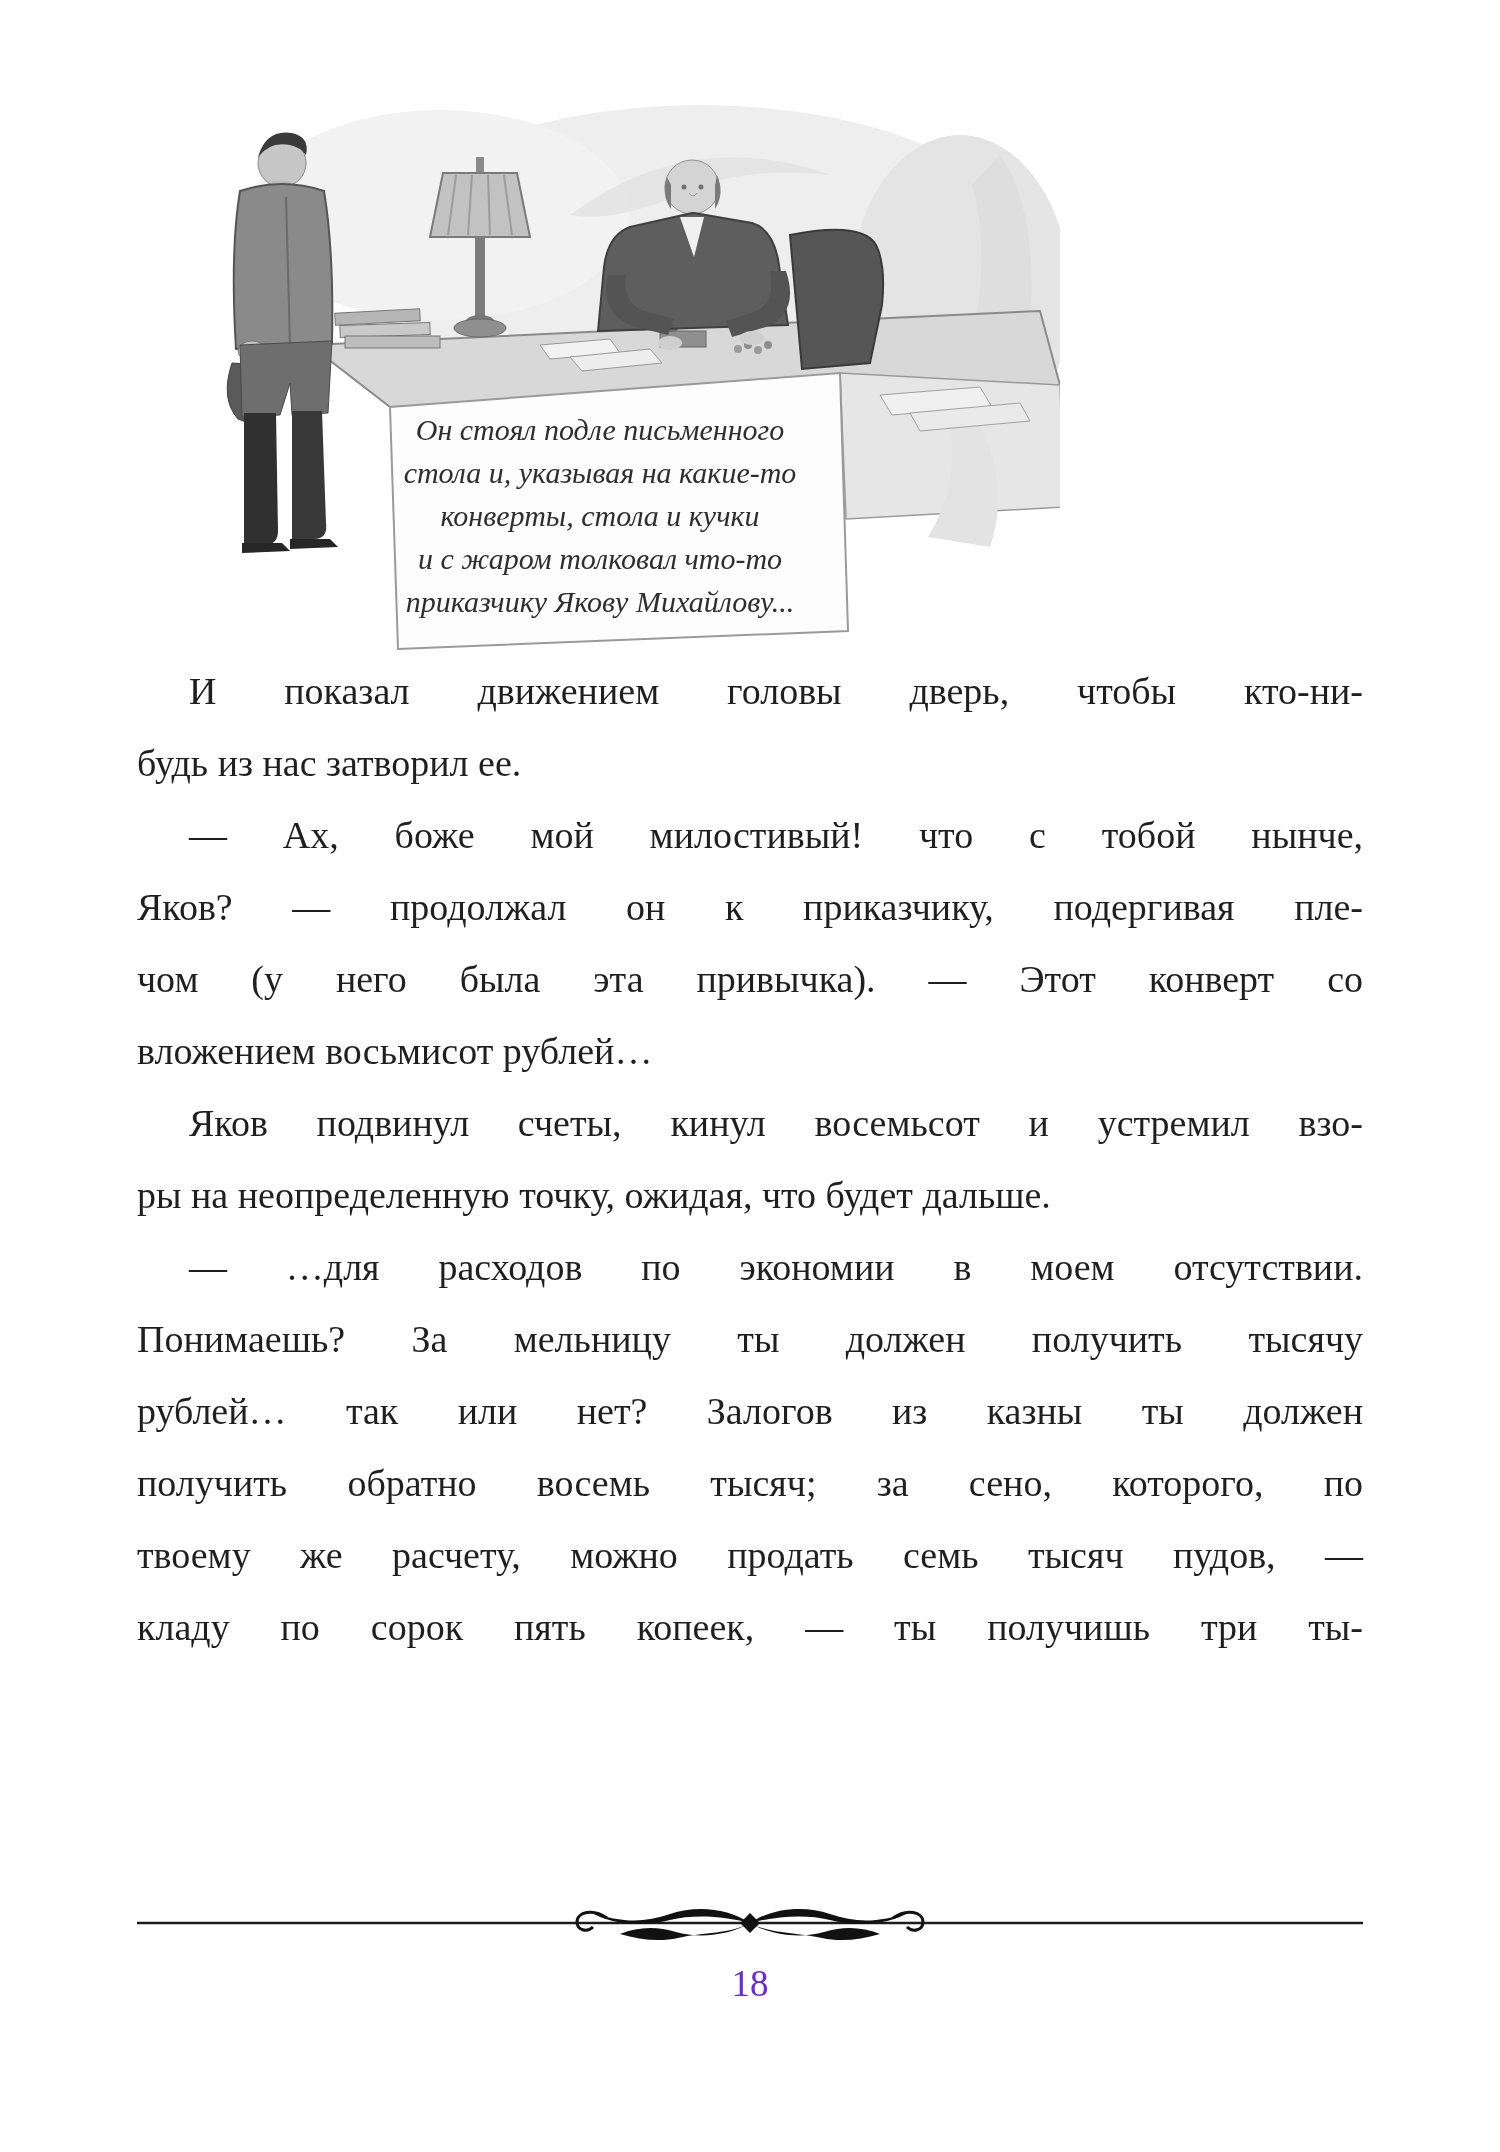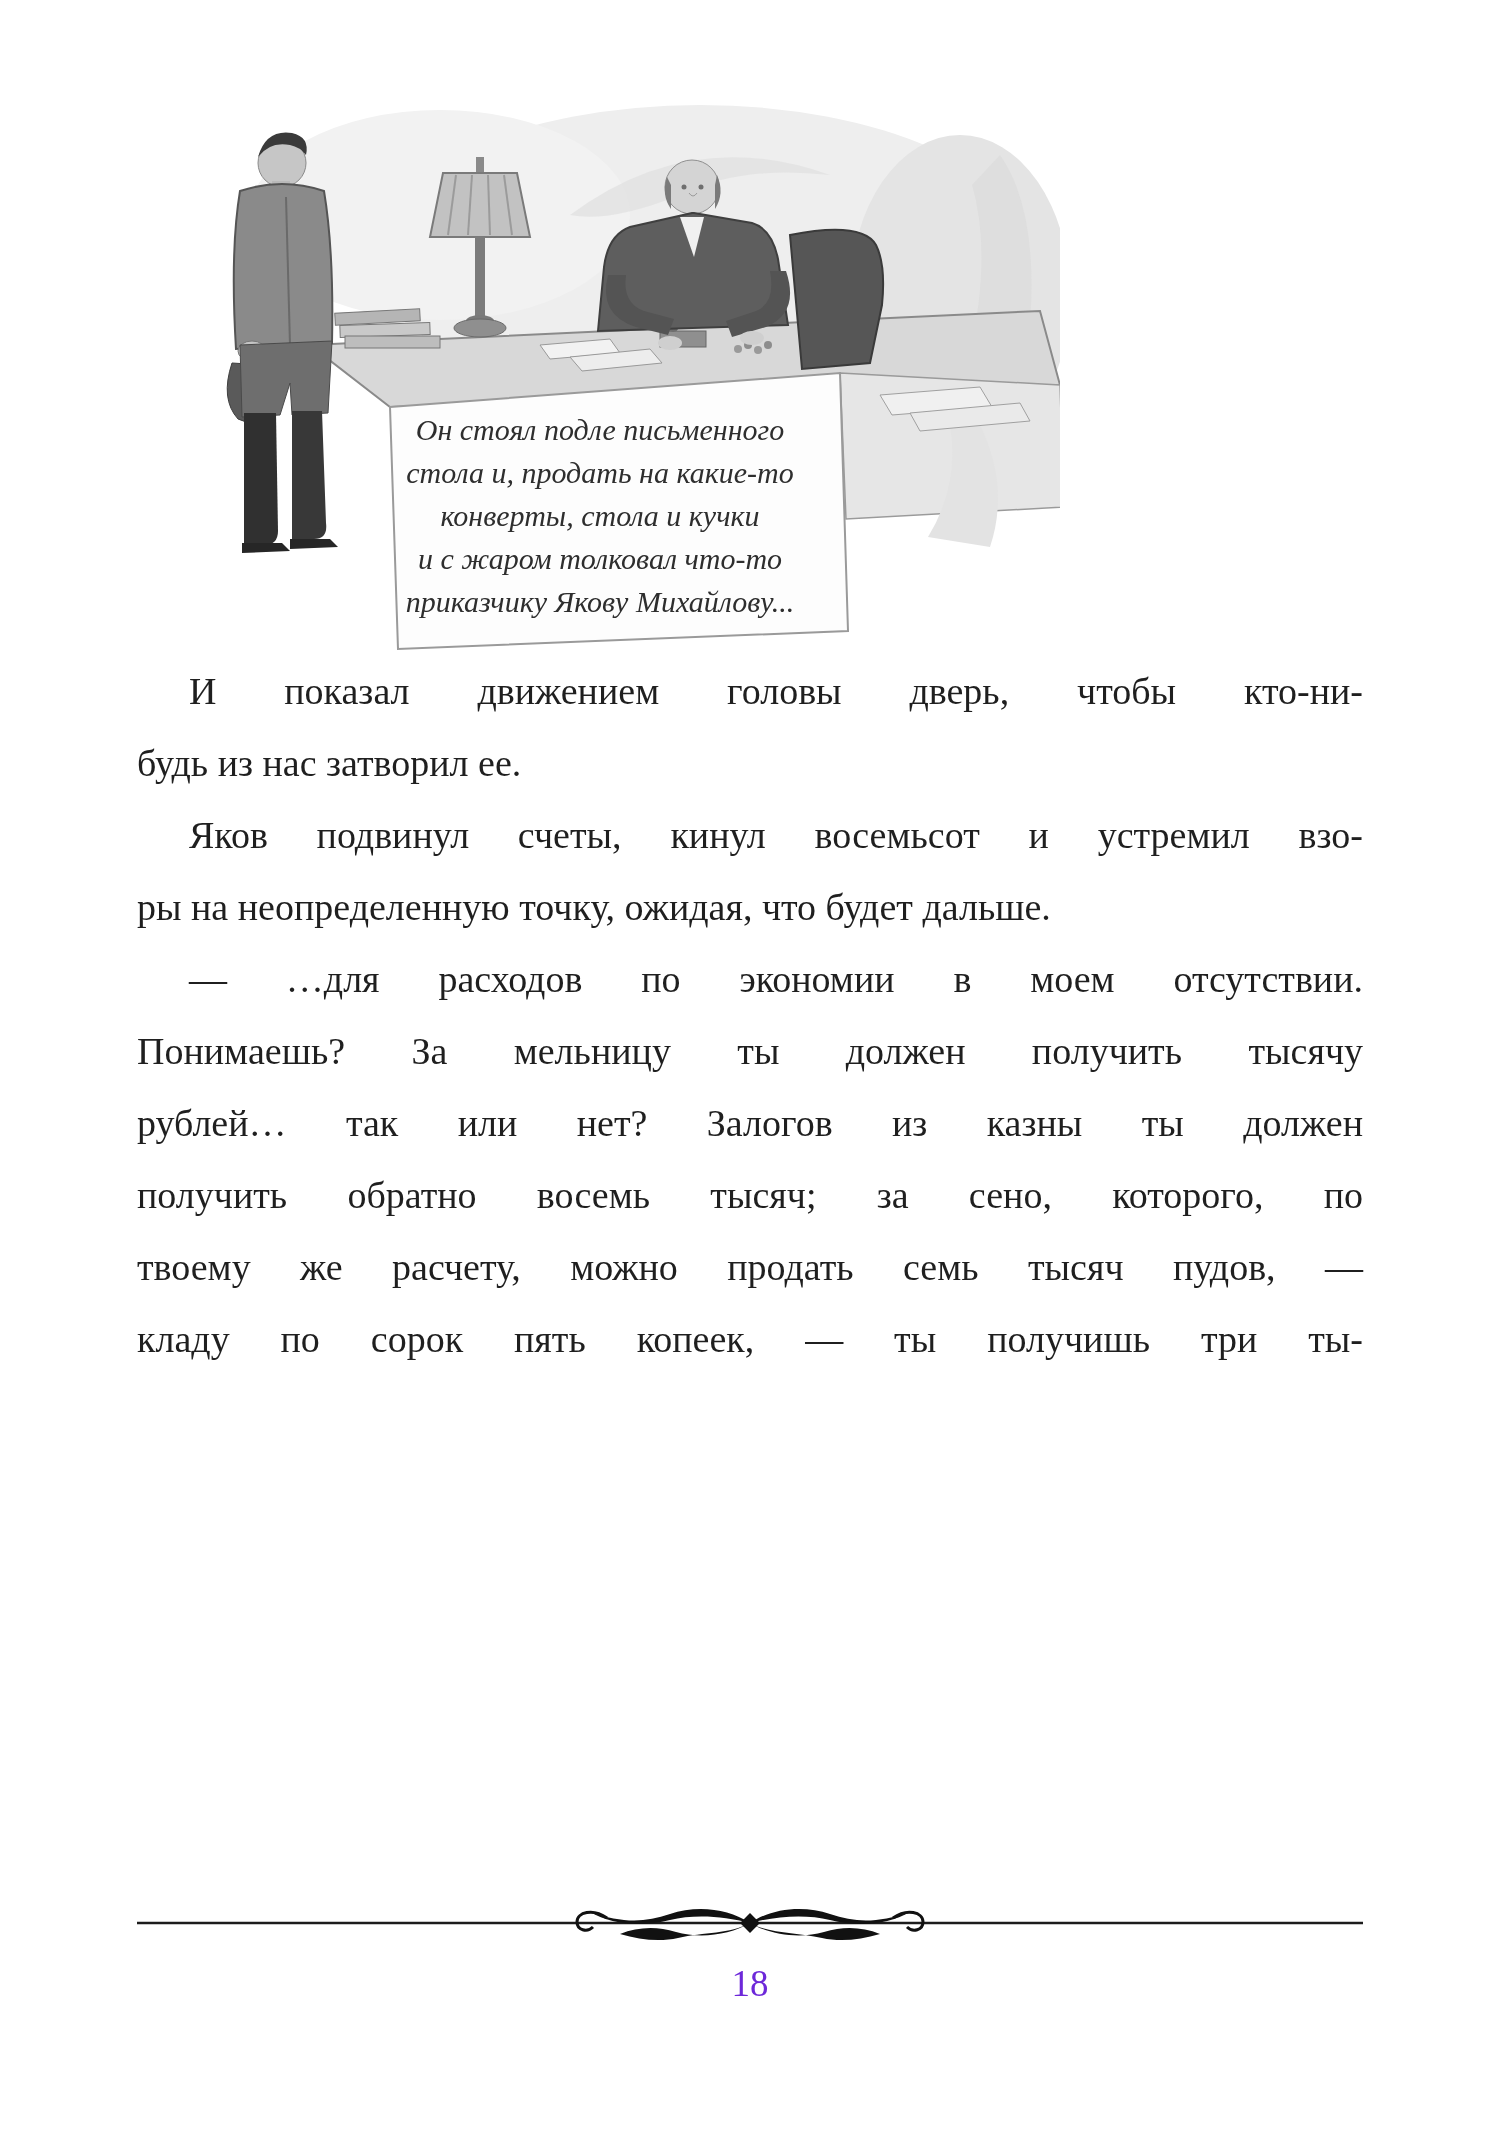--- a/index.html
+++ b/index.html
@@ -129,31 +129,37 @@
         <polygon points="540,122 564,122 554,162" fill="#f0f0f0"></polygon>
         <path d="M468 180 q-10 40 28 52 l32 8 l6 -16 l-30 -8 q-22 -8 -18 -36 z" fill="#545454"></path>
         <path d="M646 176 q14 42 -20 56 l-34 10 l-6 -16 l30 -10 q20 -8 14 -40 z" fill="#545454"></path>
         <ellipse cx="530" cy="248" rx="12" ry="7" fill="#cfcfcf"></ellipse>
         <ellipse cx="612" cy="243" rx="12" ry="7" fill="#cfcfcf"></ellipse>
       </g>
     </svg>
 
     <div class="caption" style="left:210px;top:313px;width:500px;position:absolute;">
       <div class="caption-line">Он стоял подле письменного</div>
-      <div class="caption-line">стола и, продать на какие-то</div>
+      <div class="caption-line">стола и, указывая на какие-то</div>
       <div class="caption-line">конверты, стола и кучки</div>
       <div class="caption-line">и с жаром толковал что-то</div>
       <div class="caption-line">приказчику Якову Михайлову...</div>
     </div>
   </div>
 
   <div class="body-text">
     <div>
       <div class="tline indent">И показал движением головы дверь, чтобы кто-ни-</div>
       <div class="tline end">будь из нас затворил ее.</div>
+    </div>
+    <div>
+      <div class="tline indent">— Ах, боже мой милостивый! что с тобой нынче,</div>
+      <div class="tline">Яков? — продолжал он к приказчику, подергивая пле-</div>
+      <div class="tline">чом (у него была эта привычка). — Этот конверт со</div>
+      <div class="tline end">вложением восьмисот рублей…</div>
     </div>
     <div>
       <div class="tline indent">Яков подвинул счеты, кинул восемьсот и устремил взо-</div>
       <div class="tline end">ры на неопределенную точку, ожидая, что будет дальше.</div>
     </div>
     <div>
       <div class="tline indent">— …для расходов по экономии в моем отсутствии.</div>
       <div class="tline">Понимаешь? За мельницу ты должен получить тысячу</div>
       <div class="tline">рублей… так или нет? Залогов из казны ты должен</div>
       <div class="tline">получить обратно восемь тысяч; за сено, которого, по</div>

